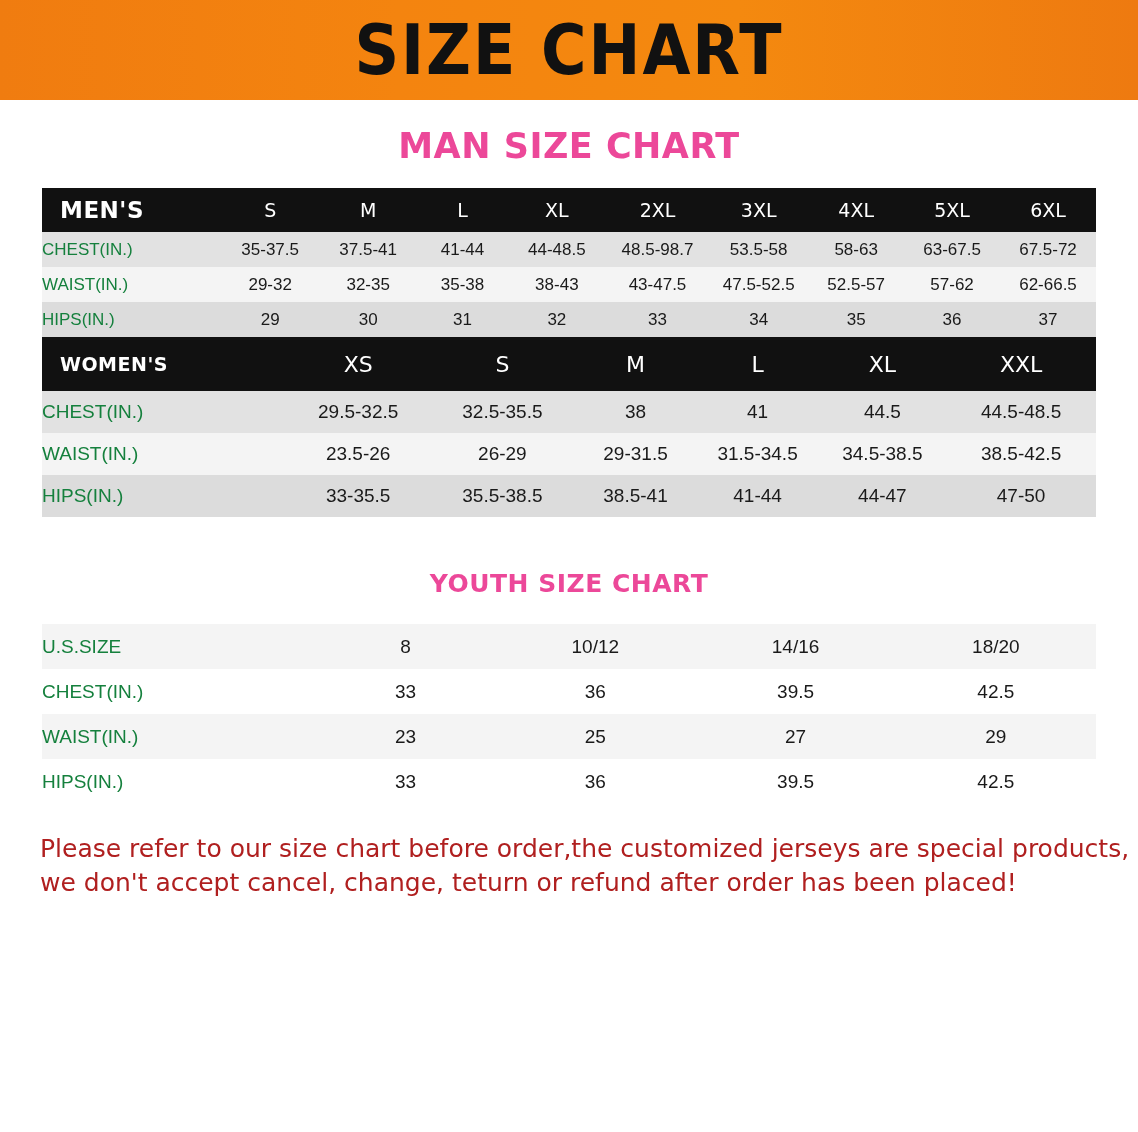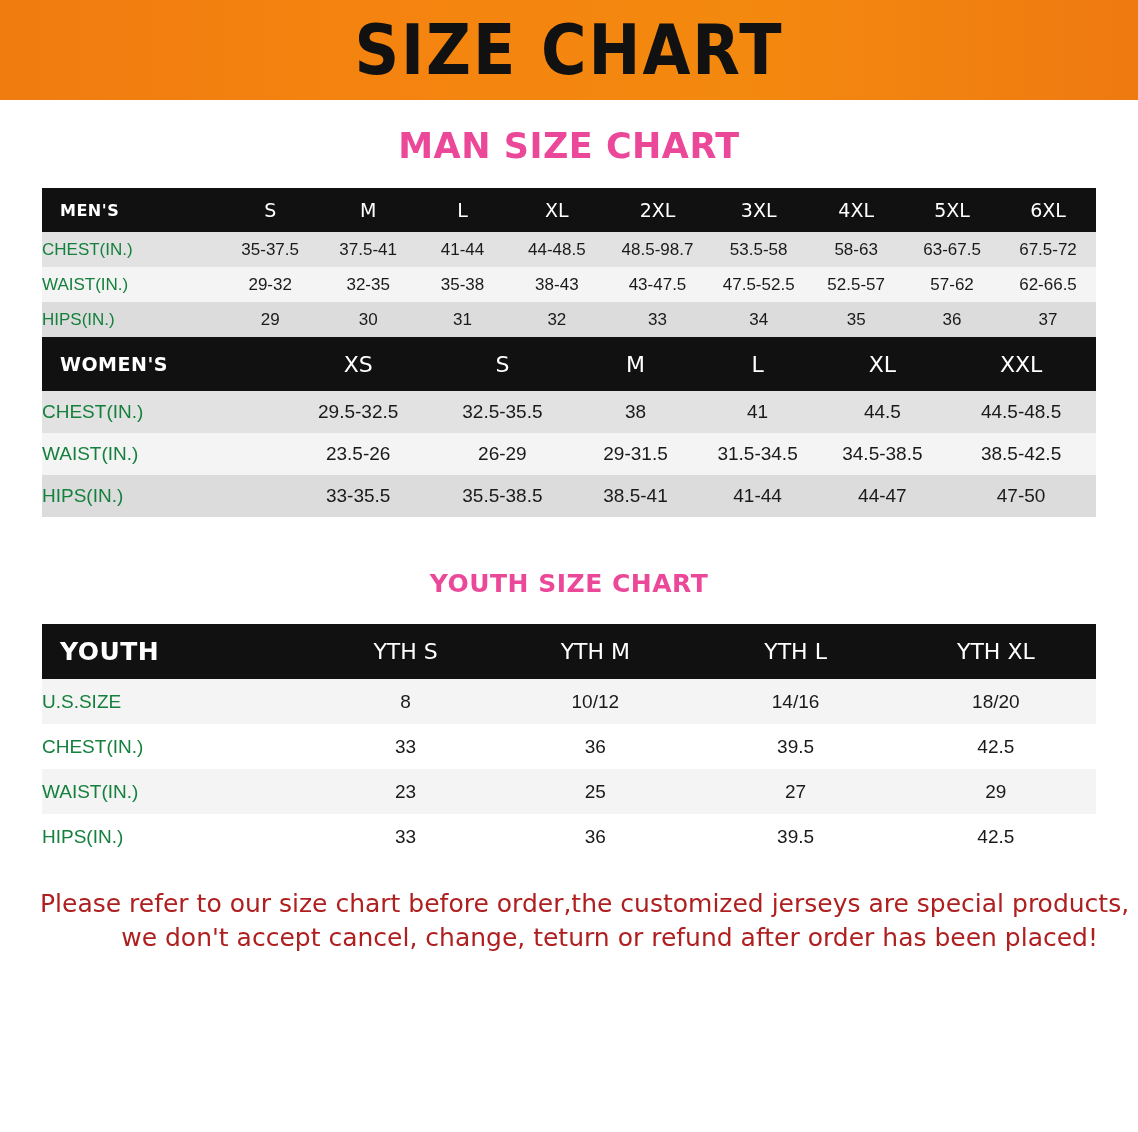--- a/index.html
+++ b/index.html
@@ -77,21 +77,21 @@
   .hdr-row th {
     height: 44px;
     font-family: "DejaVu Sans", sans-serif;
     font-size: 19px;
     color: #ffffff;
   }
   .hdr-row th.label-cell {
     text-align: left;
     padding-left: 18px;
     font-weight: bold;
-    font-size: 16px;
+    font-size: 23px;
     letter-spacing: 0.5px;
   }
 
   
   .body-row td {
     height: 35px;
     font-size: 17px;
     color: #1a1a1a;
   }
   .body-row td.label-cell {
@@ -110,21 +110,21 @@
   .women .body-row td { height: 42px; font-size: 19px; }
 
   
   .youth .hdr-row th { font-size: 22px; height: 55px; }
   .youth .hdr-row th.label-cell { font-size: 25px; }
   .youth .body-row td { height: 45px; font-size: 19px; }
 
   
   .note {
     margin: 28px 40px 0 40px;
-    text-align: right;
+    text-align: left;
     color: #b01f1f;
     font-family: "DejaVu Sans", sans-serif;
     font-size: 25px;
     line-height: 1.35;
   }
   .note div { white-space: nowrap; }
 </style>
 </head>
 <body>
 
@@ -258,27 +258,20 @@
   <div class="table-wrap">
     <table class="size-table youth">
       <colgroup>
         <col style="width:26%">
           <col style="width:17%">
           <col style="width:19%">
           <col style="width:19%">
           <col style="width:19%">
       </colgroup>
       <tbody>
-          <tr class="hdr-row">
-        <th class="label-cell">YOUTH</th>
-        <th>YTH S</th>
-        <th>YTH M</th>
-        <th>YTH L</th>
-        <th>YTH XL</th>
-      </tr>
       <tr class="body-row row-shade-b">
         <td class="label-cell">U.S.SIZE</td>
         <td>8</td>
         <td>10/12</td>
         <td>14/16</td>
         <td>18/20</td>
       </tr>
       <tr class="body-row row-white">
         <td class="label-cell">CHEST(IN.)</td>
         <td>33</td>

